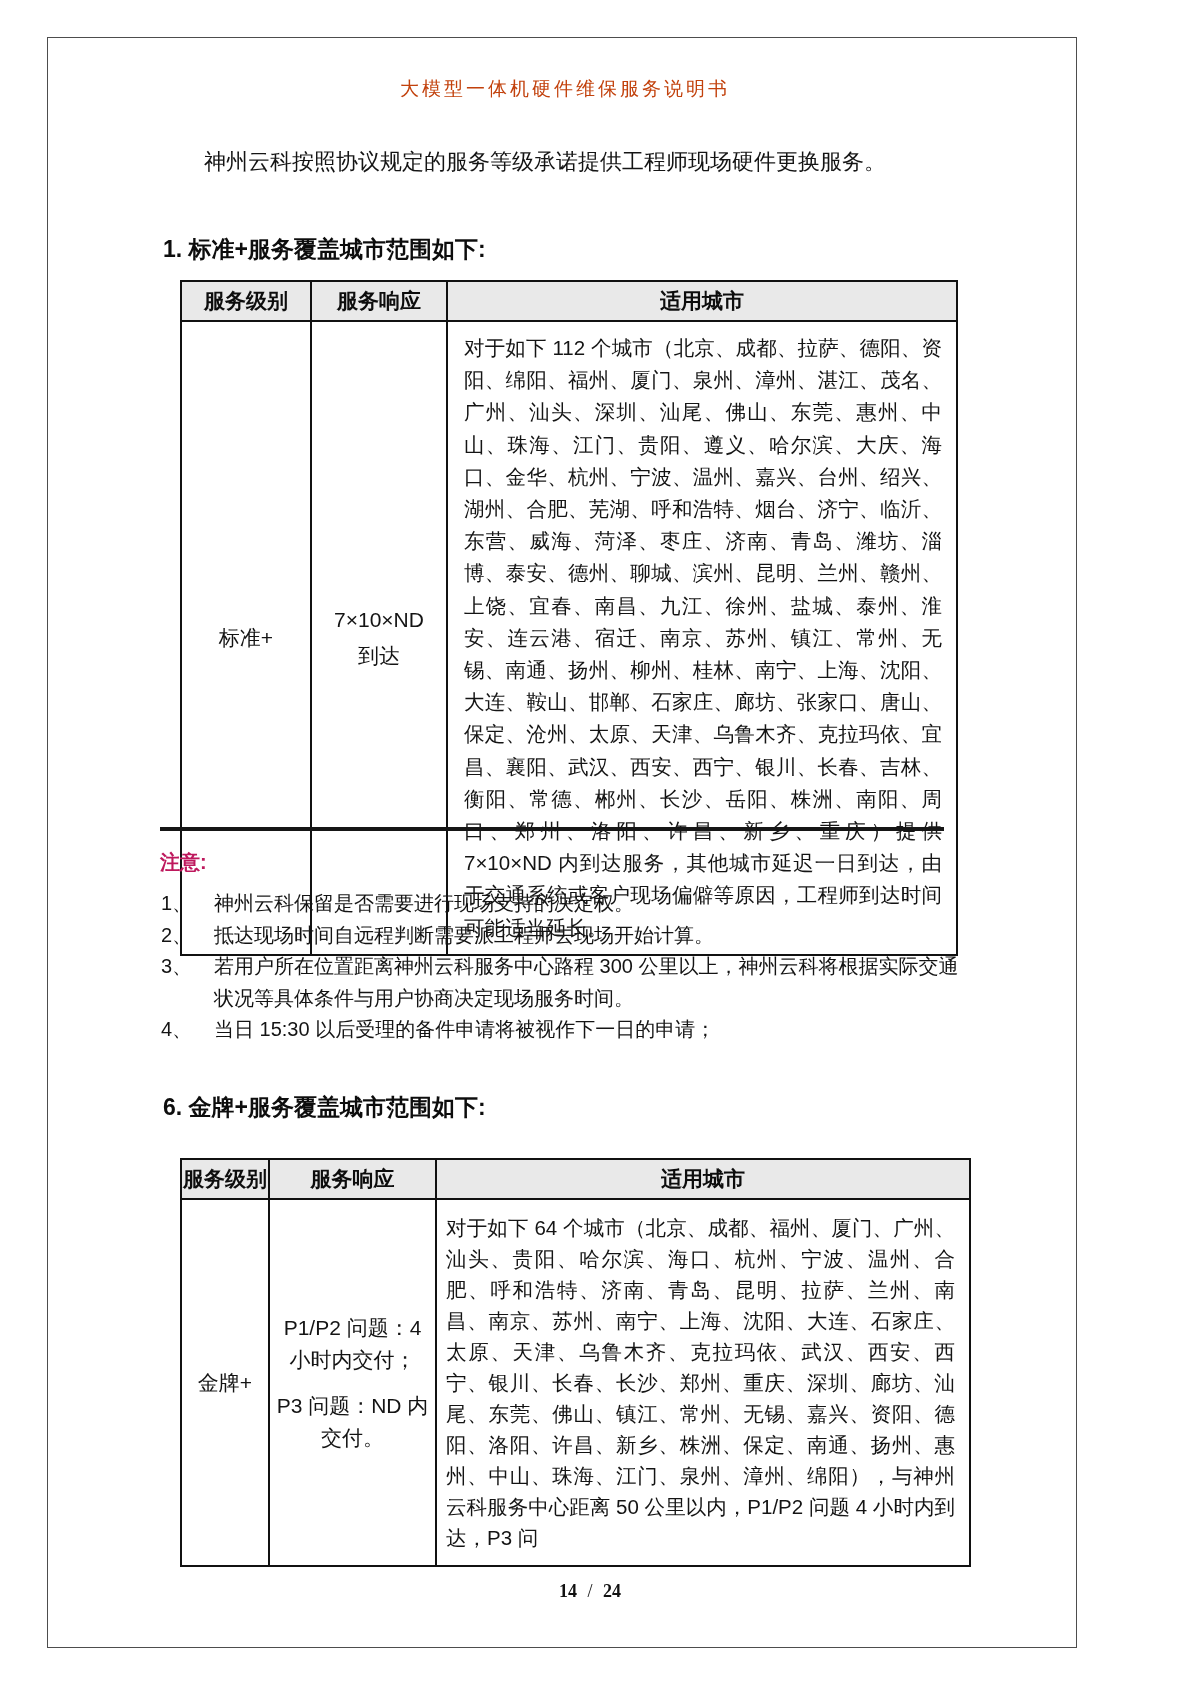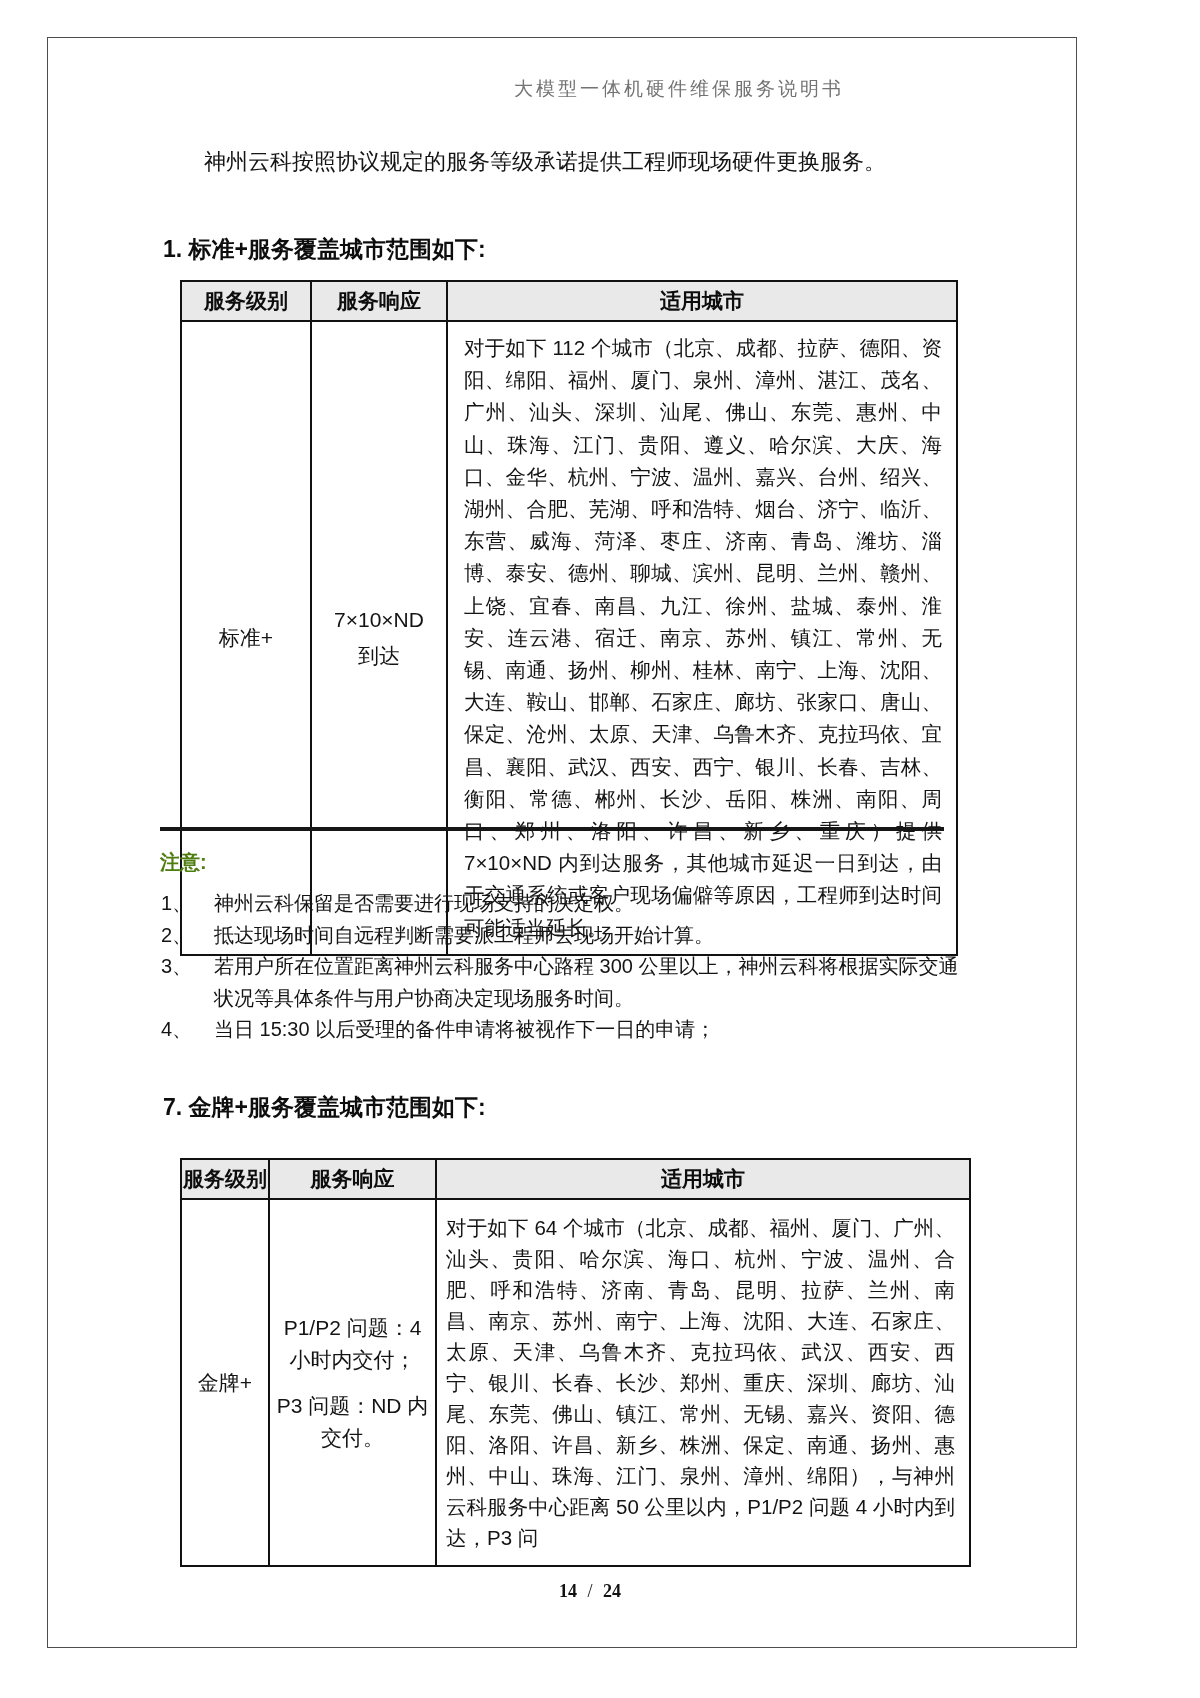--- a/index.html
+++ b/index.html
@@ -23,25 +23,25 @@
     height: 1611px;
     border: 1px solid #4d4d4d;
     box-sizing: border-box;
     background: #ffffff;
   }
   .header-title {
     position: absolute;
     top: 76px;
     left: 400px;
     width: 558px;
-    text-align: center;
+    text-align: left;
     font-family: "Liberation Serif", "DejaVu Serif", serif;
     font-size: 19px;
     letter-spacing: 3px;
-    color: #737373;
+    color: #c2410c;
     white-space: nowrap;
   }
   .intro {
     position: absolute;
     top: 148px;
     left: 161px;
     width: 800px;
     font-size: 22px;
     line-height: 28px;
     text-indent: 43px;
@@ -108,21 +108,21 @@
     width: 784px;
     height: 4px;
     background: #161616;
   }
   .notes-label {
     position: absolute;
     top: 849px;
     left: 160px;
     font-size: 20px;
     font-weight: bold;
-    color: #4d7c0f;
+    color: #be185d;
   }
   .notes-list {
     position: absolute;
     top: 888px;
     left: 161px;
     width: 812px;
     font-size: 20px;
     color: #141414;
   }
   .note-item {
@@ -201,21 +201,21 @@
   <div class="note-item">
     <span class="note-num">3、</span>
     <span class="note-text">若用户所在位置距离神州云科服务中心路程 300 公里以上，神州云科将根据实际交通状况等具体条件与用户协商决定现场服务时间。</span>
   </div>
   <div class="note-item">
     <span class="note-num">4、</span>
     <span class="note-text">当日 15:30 以后受理的备件申请将被视作下一日的申请；</span>
   </div>
 </div>
 
-<div class="section-heading s2">7. 金牌+服务覆盖城市范围如下:</div>
+<div class="section-heading s2">6. 金牌+服务覆盖城市范围如下:</div>
 
 <table class="service-table t2">
   <colgroup>
     <col style="width:88px">
     <col style="width:167px">
     <col style="width:534px">
   </colgroup>
   <thead>
     <tr>
       <th>服务级别</th>

